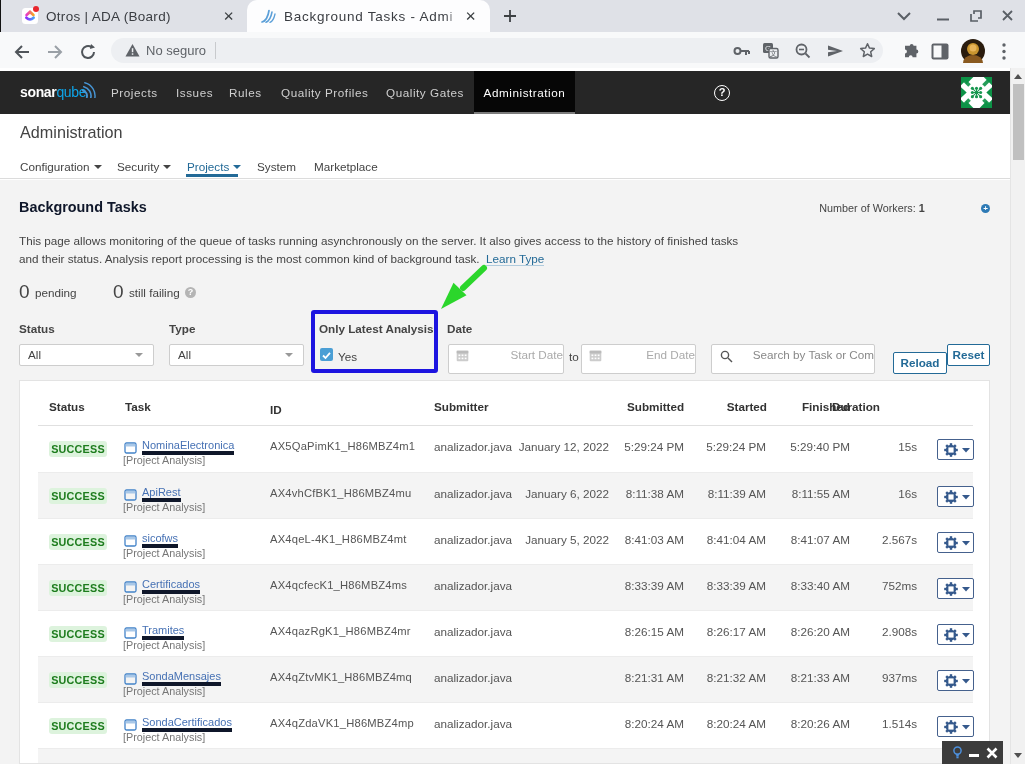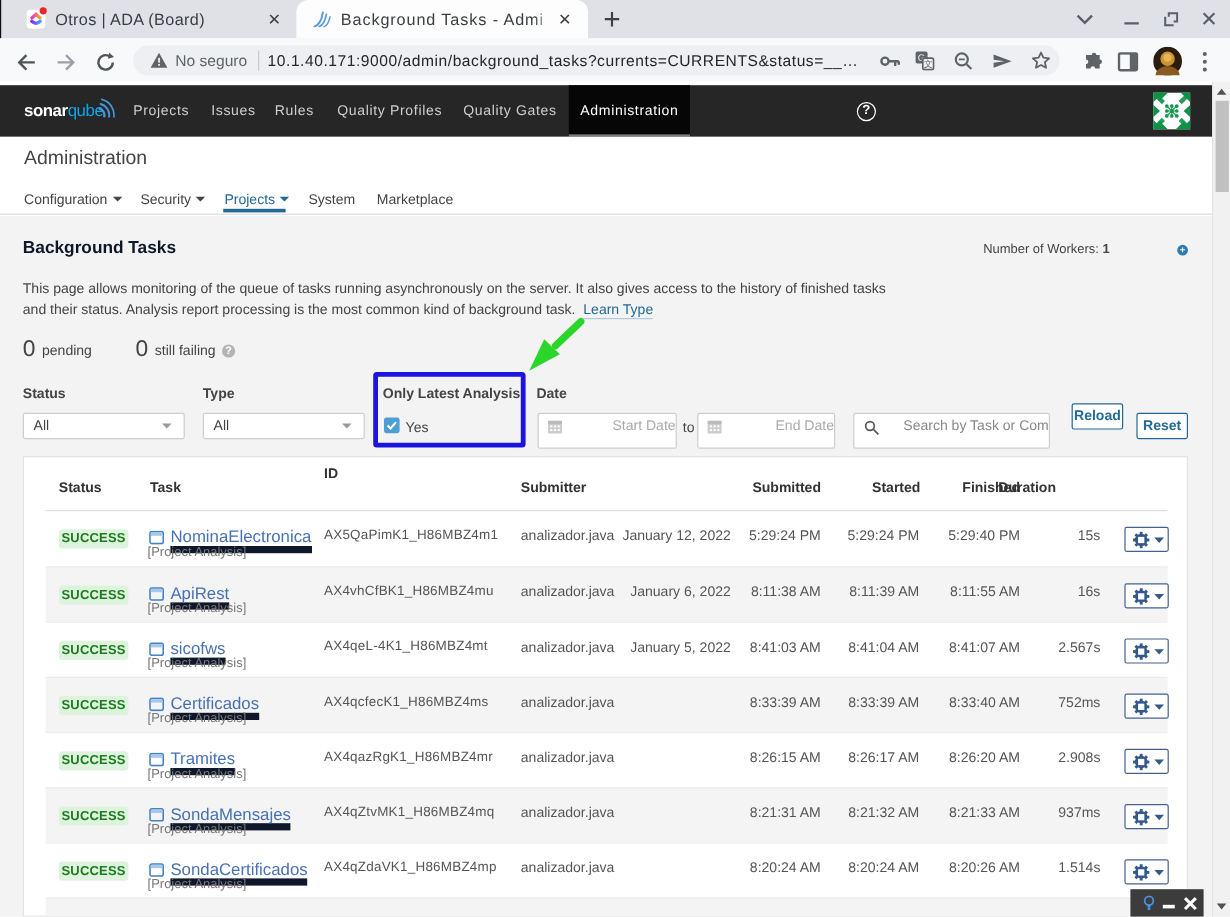--- a/index.html
+++ b/index.html
@@ -49,21 +49,21 @@
 .selcaret { position:absolute; right:10px; top:8px; width:0; height:0; border-left:4px solid transparent; border-right:4px solid transparent; border-top:4px solid #999; }
 .dinput { position:absolute; height:30px; background:#fff; border:1px solid #cdcdcd; border-radius:2px; font-size:11.7px; color:#aaa; line-height:20px;text-align:right; }
 .sqbtn { position:absolute; height:22px; background:#fff; border:1px solid #236a97; border-radius:2px; font-size:11.7px; font-weight:bold; color:#236a97; text-align:center; line-height:20px; }
 
 
 #panel { position:absolute; left:19px; top:200px; width:971px; height:384px; background:#fff; border:1px solid #e3e3e3; }
 .th { position:absolute; font-size:11.7px; font-weight:bold; color:#333; }
 .row { position:absolute; left:18px; width:935px; height:46px; border-top:1px solid #ececec; }
 .row.gray { background:#f4f4f4; }
 .badge { position:absolute; left:11px; top:15px; width:58px; height:16px; background:#ddf3dd; border-radius:3px; color:#1d7c1d; font-size:10.8px; font-weight:bold; text-align:center; line-height:16px; letter-spacing:0.2px; }
-.tlink { position:absolute; left:104px; top:13px; font-size:14px; color:#4671b4; border-bottom:6px solid #0f172a; }
+.tlink { position:absolute; left:104px; top:13px; font-size:11px; color:#4671b4; border-bottom:4px solid #0f172a; }
 .tsub { position:absolute; left:85px; top:28px; font-size:10.8px; color:#777; }
 .tid { position:absolute; left:232px; top:14px; font-size:11.2px; color:#555; letter-spacing:0.2px; }
 .tsubm { position:absolute; left:396px; top:14px; font-size:11.7px; color:#555; }
 .tdate { position:absolute; top:14px; font-size:11.7px; color:#555; text-align:right; }
 .gearbtn { position:absolute; left:899px; top:13px; width:37px; height:21px; background:#fff; border:1px solid #45618d; border-radius:2px; }
 </style>
 </head>
 <body>
 <div id="page">
 
@@ -130,21 +130,20 @@
       <path d="M12 1 L16 4.5 L11 6 Z" fill="#50555a"></path>
     </svg>
     <div id="omnibox">
       <svg class="abs" style="left:14px;top:5px" width="15" height="15" viewBox="0 0 15 15">
         <path d="M7.5 1 L14.5 13.5 H0.5 Z" fill="#5f6368"></path>
         <rect x="6.8" y="5.2" width="1.5" height="4" fill="#edeff2"></rect>
         <rect x="6.8" y="10.3" width="1.5" height="1.5" fill="#edeff2"></rect>
       </svg>
       <span class="abs" style="left:35px;top:5px;font-size:13px;color:#5f6368">No seguro</span>
       <div class="abs" style="left:104px;top:4px;width:1px;height:17px;background:#c8cacd"></div>
-      <span class="urltext abs" style="left:112px;top:5px;letter-spacing:0.45px">10.1.40.171:9000/admin/background_tasks?currents=CURRENTS&amp;status=__…</span>
 
       <svg class="abs" style="left:622px;top:6px" width="18" height="14" viewBox="0 0 18 14">
         <circle cx="4.5" cy="7" r="3" stroke="#5f6368" stroke-width="2" fill="none"></circle>
         <path d="M7.5 7 H16 M13 7 V11 M16 7 V10" stroke="#5f6368" stroke-width="2"></path>
       </svg>
 
       <svg class="abs" style="left:651px;top:4px" width="17" height="17" viewBox="0 0 17 17">
         <rect x="1" y="1" width="10" height="10" rx="1.5" fill="#5f6368"></rect>
         <text x="6" y="9" font-size="8" fill="#edeff2" text-anchor="middle" font-family="Liberation Sans">G</text>
         <rect x="7" y="6.5" width="9" height="9.5" rx="1.5" fill="#edeff2" stroke="#5f6368" stroke-width="1.4"></rect>
@@ -332,27 +331,27 @@
     </div>
 
     <div class="dinput" style="left:711px;top:164px;width:164px;color:#888">
       <svg class="abs" style="left:8px;top:5px" width="13" height="13" viewBox="0 0 13 13">
         <circle cx="5" cy="5" r="3.6" stroke="#555" stroke-width="1.4" fill="none"></circle>
         <path d="M8 8 L12 12" stroke="#555" stroke-width="1.4"></path>
       </svg>
       <span style="margin-left:26px">Search by Task or Com</span>
     </div>
 
-    <div class="sqbtn" style="left:893px;top:156px;width:43px">Reload</div>
+    <div class="sqbtn" style="left:893px;top:172px;width:54px">Reload</div>
     <div class="sqbtn" style="left:947px;top:164px;width:43px">Reset</div>
 
     <div id="panel">
       <span class="th" style="left:29px;top:18.5px">Status</span>
       <span class="th" style="left:105px;top:18.5px">Task</span>
-      <span class="th" style="left:250px;top:7px">ID</span>
+      <span class="th" style="left:250px;top:22px">ID</span>
       <span class="th" style="left:414px;top:18.5px">Submitter</span>
       <span class="th" style="left:607px;top:18.5px;width:57px;text-align:right">Submitted</span>
       <span class="th" style="left:687px;top:18.5px;width:60px;text-align:right">Started</span>
       <span class="th" style="left:770px;top:18.5px;width:60px;text-align:right">Finished</span>
       <span class="th" style="left:800px;top:18.5px;width:60px;text-align:right">Duration</span>
       <div class="abs" style="left:18px;top:44px;width:935px;height:1px;background:#e0e0e0"></div>
       <div id="rows">
       <div class="row" style="top:45px;height:46px;border-top:none">
         <div class="badge">SUCCESS</div>
         <svg class="abs" style="left:86px;top:16px" width="13" height="12" viewBox="0 0 13 12">

